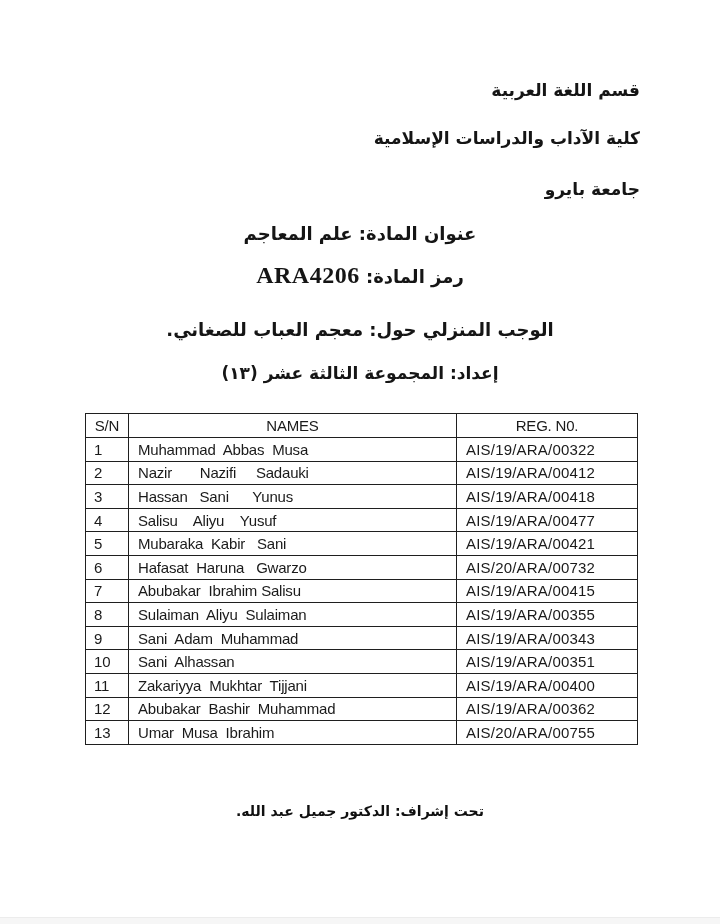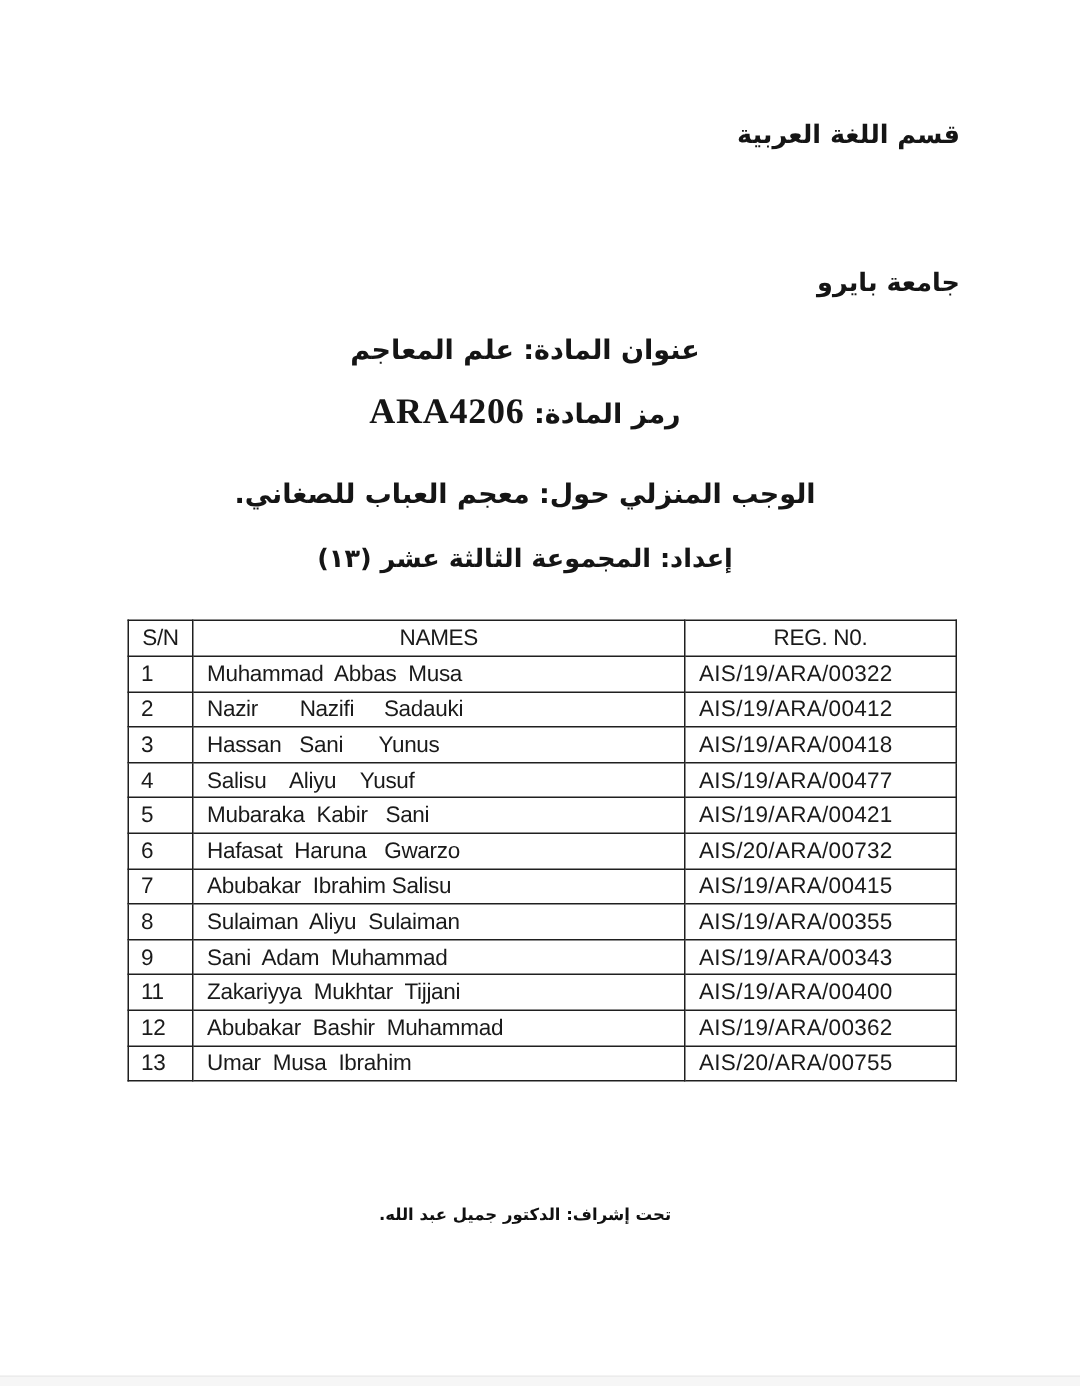--- a/index.html
+++ b/index.html
@@ -21,21 +21,21 @@
   .ar {
     position: absolute;
     direction: rtl;
     unicode-bidi: embed;
     font-family: "DejaVu Sans", sans-serif;
     font-weight: 700;
     color: #151515;
     white-space: nowrap;
   }
   .ar-r { right: 80px; text-align: right; }
-  .ar-c { left: 0; width: 700px; text-align: center; }
+  .ar-c { left: 10px; width: 700px; text-align: center; }
   .line-dept    { top: 80px;  font-size: 17px; }
   .line-faculty { top: 128px; font-size: 17px; }
   .line-univ    { top: 179px; font-size: 17px; }
   .line-title   { top: 223px; font-size: 18px; }
   .line-code    { top: 262px; font-size: 18px; }
   .line-code .code-latin {
     font-family: "Liberation Serif", serif;
     font-size: 24px;
     font-weight: 700;
     letter-spacing: 0.5px;
@@ -72,41 +72,42 @@
   }
   thead th { height: 24px; text-align: center; padding: 0 2px; }
   tbody td { height: 23.6px; }
   td.cell-sn   { padding-left: 8px; text-align: left; }
   td.cell-name { padding-left: 9px; text-align: left; white-space: pre; margin-top: 48px; }
   td.cell-reg  { padding-left: 9px; text-align: left; letter-spacing: 0.2px; white-space: pre; }
 
   
   .line-footer {
     top: 803px;
-    font-size: 11px;
+    font-size: 14px;
     font-weight: 700;
     color: #101010;
   }
 
   
   .bottom-bar {
     position: absolute;
     left: 0; right: 0; bottom: 0;
     height: 7px;
     background: #f6f6f6;
     border-top: 1px solid #ececec;
   }
 </style>
 </head>
 <body>
 
 <div class="page">
 
   <div class="ar ar-r line-dept">قسم اللغة العربية</div>
 
+  <div class="ar ar-r line-faculty">كلية الآداب والدراسات الإسلامية</div>
 
   <div class="ar ar-r line-univ">جامعة بايرو</div>
 
   <div class="ar ar-c line-title">عنوان المادة: علم المعاجم</div>
 
   <div class="ar ar-c line-code">
     <span>رمز المادة:</span>
     <span class="code-latin">ARA4206</span>
   </div>
 
@@ -168,20 +169,25 @@
             <td class="cell-sn">8</td>
             <td class="cell-name">Sulaiman  Aliyu  Sulaiman</td>
             <td class="cell-reg">AIS/19/ARA/00355</td>
           </tr>
           <tr>
             <td class="cell-sn">9</td>
             <td class="cell-name">Sani  Adam  Muhammad</td>
             <td class="cell-reg">AIS/19/ARA/00343</td>
           </tr>
           <tr>
+            <td class="cell-sn">10</td>
+            <td class="cell-name">Sani  Alhassan</td>
+            <td class="cell-reg">AIS/19/ARA/00351</td>
+          </tr>
+          <tr>
             <td class="cell-sn">11</td>
             <td class="cell-name">Zakariyya  Mukhtar  Tijjani</td>
             <td class="cell-reg">AIS/19/ARA/00400</td>
           </tr>
           <tr>
             <td class="cell-sn">12</td>
             <td class="cell-name">Abubakar  Bashir  Muhammad</td>
             <td class="cell-reg">AIS/19/ARA/00362</td>
           </tr>
           <tr>

